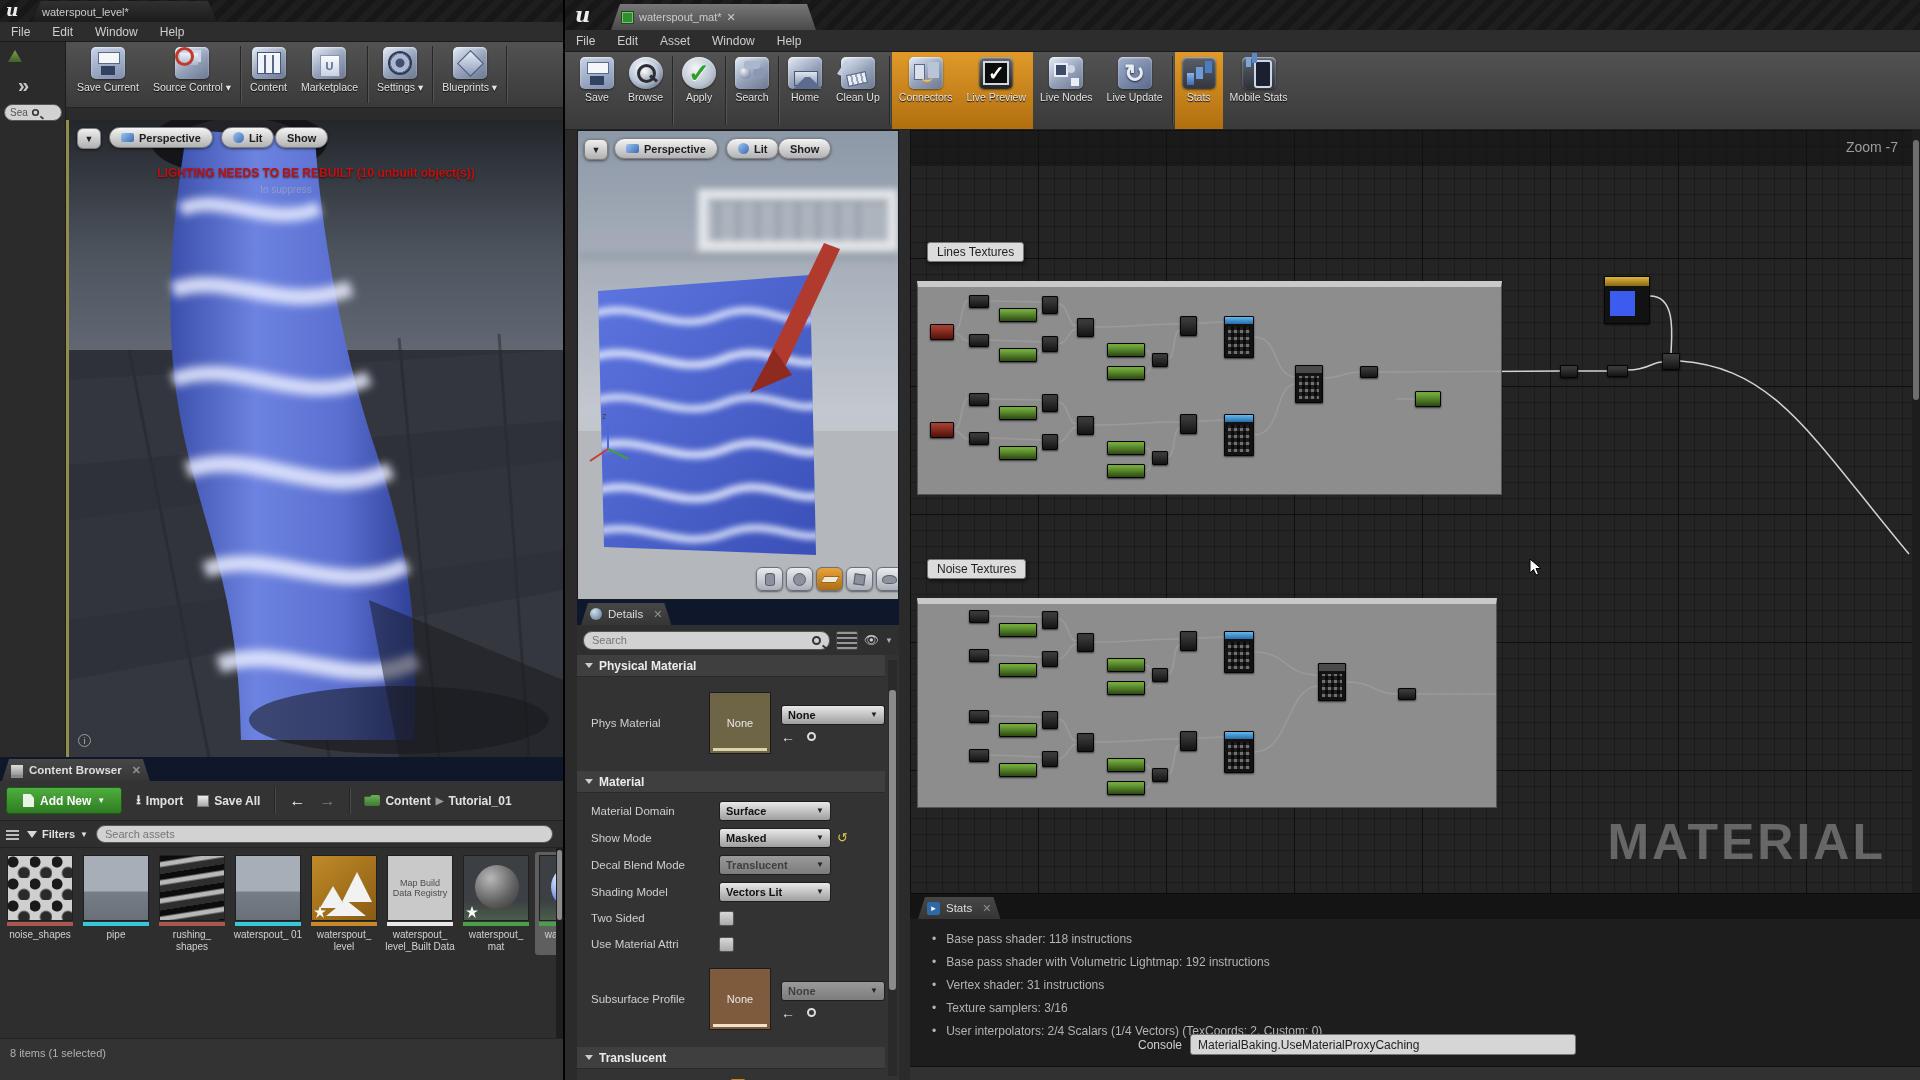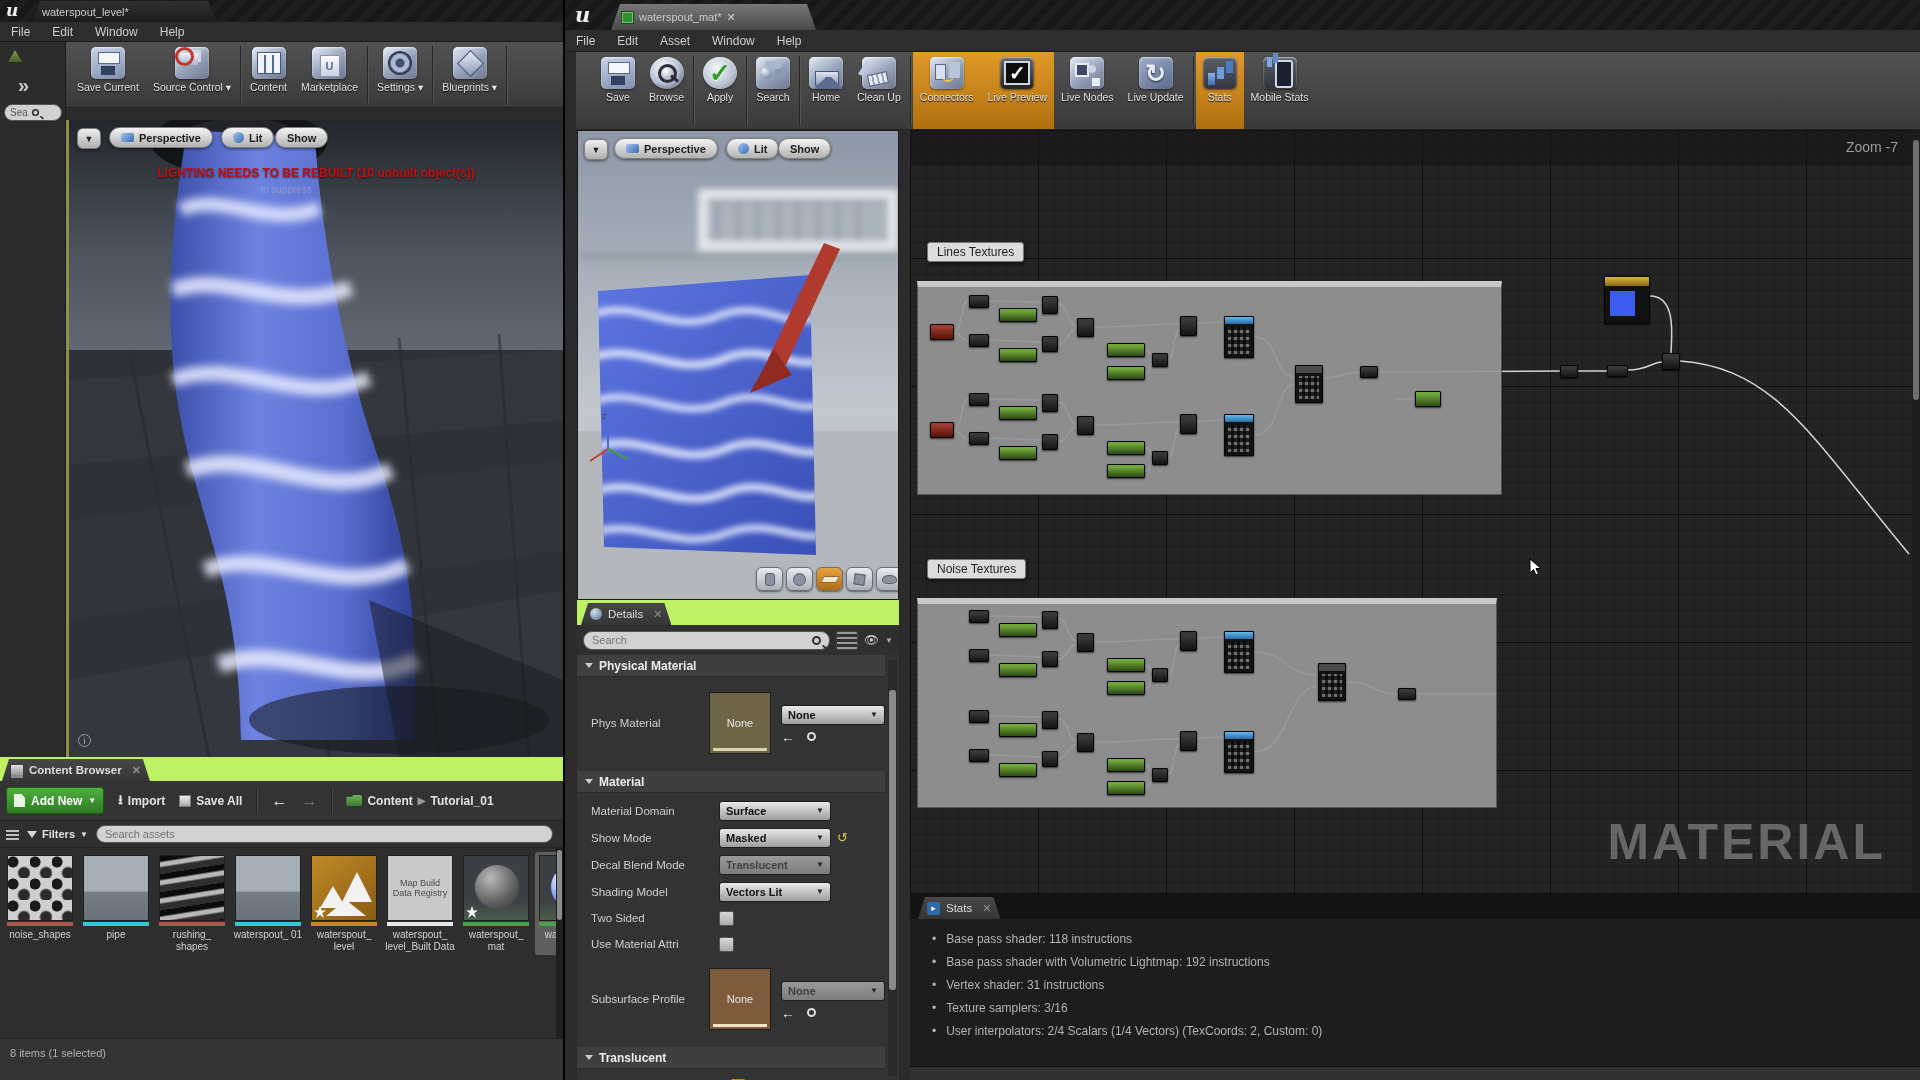--- a/index.html
+++ b/index.html
@@ -63,21 +63,21 @@
   .mobile-stats-icon{background:linear-gradient(#5c616c,#2e3138);}
   .mobile-stats-icon::before{content:"";position:absolute;right:4px;top:3px;width:14px;height:24px;border:2px solid #cdd6e6;border-radius:3px;background:#1a2030;}
   .mobile-stats-icon::after{content:"";position:absolute;left:4px;bottom:5px;width:5px;height:10px;background:#7fa6dc;box-shadow:6px -4px 0 #5d88c4;}
   
   .vp-btn{position:absolute;height:21px;border-radius:11px;background:linear-gradient(#f4f4f4,#b2b2b2);border:1px solid #7e7e7e;
      color:#1c1c1c;font-size:11px;font-weight:bold;display:flex;align-items:center;gap:5px;padding:0 11px;box-shadow:0 1px 3px rgba(0,0,0,.55);}
   .vp-btn .bico{width:13px;height:9px;border-radius:2px;background:linear-gradient(135deg,#9ec3ee,#3a6cb4);}
   .vp-dd{position:absolute;width:24px;height:21px;border-radius:6px;background:linear-gradient(#efefef,#b0b0b0);border:1px solid #7e7e7e;
      color:#222;font-size:9px;display:flex;align-items:center;justify-content:center;box-shadow:0 1px 3px rgba(0,0,0,.55);}
   
-  .ptabrow{position:absolute;background:#bef264;}
+  .ptabrow{position:absolute;background:#0f172a;}
   .ptab{position:absolute;display:flex;align-items:center;gap:6px;background:linear-gradient(#474747,#353535);
      border-radius:5px 5px 0 0;padding:0 9px;font-size:11.5px;color:#ddd;clip-path:polygon(7px 0,calc(100% - 7px) 0,100% 100%,0 100%);}
   .ptab .x{color:#8f8f8f;font-size:11px;margin-left:4px;}
   .searchbox{position:absolute;background:#d2d2d2;border-radius:9px;border:1px solid #555;color:#444;font-size:11px;padding:0 8px;display:flex;align-items:center;}
   .searchbox input{border:none;background:transparent;outline:none;font-size:11px;color:#333;width:100%;font-family:"Liberation Sans",sans-serif;}
   .mag{width:9px;height:9px;border:2px solid #333;border-radius:50%;position:relative;flex:none;}
   .mag::after{content:"";position:absolute;left:8px;top:8px;width:5px;height:2px;background:#333;transform:rotate(40deg);}
   .sec-hd{position:absolute;left:0;right:14px;height:22px;background:#3f3f3f;border-bottom:1px solid #2a2a2a;display:flex;align-items:center;gap:6px;padding-left:8px;font-size:12px;font-weight:bold;color:#ececec;}
   .sec-hd .tri{width:0;height:0;border-left:4px solid transparent;border-right:4px solid transparent;border-top:5px solid #ccc;}
   .drow{position:absolute;left:0;right:14px;display:flex;align-items:center;}
@@ -109,21 +109,21 @@
   .gnode.bigtex .hd{background:#4a4a4a;}
   .gnode .pv{position:absolute;left:3px;right:3px;top:10px;bottom:3px;
     background:repeating-linear-gradient(90deg,#999 0 3px,#2e2e2e 3px 6px),repeating-linear-gradient(0deg,#bbb 0 3px,#333 3px 7px);background-blend-mode:multiply;}
   .gnode.parameter-blue .hd{height:9px;background:linear-gradient(#dcb63e,#8a6a14);}
   .gnode.parameter-blue .pv{left:4px;top:13px;width:27px;height:27px;right:auto;bottom:auto;background:#3c5cf0;border:1px solid #111;}
   #watermark{position:absolute;font-weight:bold;color:#909090;opacity:.62;letter-spacing:3px;}
   #gtitle{position:absolute;width:100%;text-align:center;font-size:15px;color:#c9c9c9;text-shadow:0 1px 2px #000;}
   #gzoom{position:absolute;right:14px;font-size:14px;color:#9d9d9d;}
   .cursor{position:absolute;width:13px;height:19px;}
   
-  .greenbtn{display:flex;align-items:center;gap:6px;background:linear-gradient(#4fae3e,#2e7c22);border:1px solid #1d5a14;border-radius:3px;color:#fff;font-weight:bold;font-size:12px;padding:0 7px;height:27px;}
+  .greenbtn{display:flex;align-items:center;gap:6px;background:linear-gradient(#4fae3e,#2e7c22);border:1px solid #1d5a14;border-radius:3px;color:#fff;font-weight:bold;font-size:12px;padding:0 16px;height:27px;}
   .cbtool{display:flex;align-items:center;gap:5px;color:#e2e2e2;font-size:12px;font-weight:bold;}
   .asset{position:absolute;width:74px;display:flex;flex-direction:column;align-items:center;border-radius:3px;padding:3px 1px;}
   .asset.selected{background:#5f5f5f;}
   .asset .th{width:66px;height:66px;position:relative;border:1px solid #1f1f1f;overflow:hidden;}
   .asset .bar{width:66px;height:4px;margin-top:1px;}
   .asset .nm{font-size:10px;line-height:11.5px;color:#d2d2d2;text-align:center;margin-top:3px;overflow-wrap:anywhere;}
   .star{position:absolute;left:2px;bottom:2px;width:12px;height:12px;background:#fff;clip-path:polygon(50% 0,63% 38%,100% 38%,69% 59%,82% 100%,50% 72%,18% 100%,31% 59%,0 38%,37% 38%);}
   .th-noise{background:#cfcfcf;background-image:radial-gradient(circle at 5px 6px,#1a1a1a 5px,transparent 6px),radial-gradient(circle at 16px 17px,#2a2a2a 5px,transparent 7px);background-size:22px 22px;}
   .th-scene{background:linear-gradient(#a7aeb8 55%,#767d87 56%,#6a7078);}
   .th-waves{background:repeating-linear-gradient(171deg,#0c0c0c 0 5px,#b8b8b8 7px 10px,#2e2e2e 12px 18px);}
@@ -371,21 +371,21 @@
       <span class="x">✕</span>
     </div>
   </div>
   <div class="menubar" id="rw-menu" style="left:0;right:0;top:30px;height:22px;">
       <span>File</span>
       <span>Edit</span>
       <span>Asset</span>
       <span>Window</span>
       <span>Help</span>
     </div>
-  <div class="toolbar" id="rw-toolbar" style="left:11px;right:0;top:52px;height:78px;padding-left:18px;">
+  <div class="toolbar" id="rw-toolbar" style="left:0;right:0;top:52px;height:78px;padding-left:8px;">
       <div class="tbitem">
         <div class="tbicon floppy-icon"></div>
         <div class="lbl">Save</div>
       </div>
       <div class="tbitem">
         <div class="tbicon browse-icon"></div>
         <div class="lbl">Browse</div>
       </div>
       <div class="tbsep"></div>
       <div class="tbitem">
@@ -777,15 +777,19 @@
         <span class="x">✕</span>
       </div>
     </div>
     <ul id="stats-lines" class="abs" style="left:22px;top:38px;">
         <li>Base pass shader: 118 instructions</li>
         <li>Base pass shader with Volumetric Lightmap: 192 instructions</li>
         <li>Vertex shader: 31 instructions</li>
         <li>Texture samplers: 3/16</li>
         <li>User interpolators: 2/4 Scalars (1/4 Vectors) (TexCoords: 2, Custom: 0)</li>
       </ul>
+    <div class="abs" style="left:228px;top:140px;display:flex;align-items:center;gap:8px;">
+      <span style="font-size:12px;color:#d0d0d0;">Console</span>
+      <input style="width: 386px; height: 21px; background: rgb(214, 214, 214); border: 1px solid rgb(119, 119, 119); border-radius: 3px; font-size: 12px; color: rgb(30, 30, 30); padding: 0px 7px; font-family: &quot;Liberation Sans&quot;, sans-serif;" value="MaterialBaking.UseMaterialProxyCaching">
+    </div>
     <div class="abs" style="left:0;right:0;bottom:0;height:14px;background:#313131;border-top:1px solid #101010;"></div>
   </div>
 </div>
 
 </body></html>

